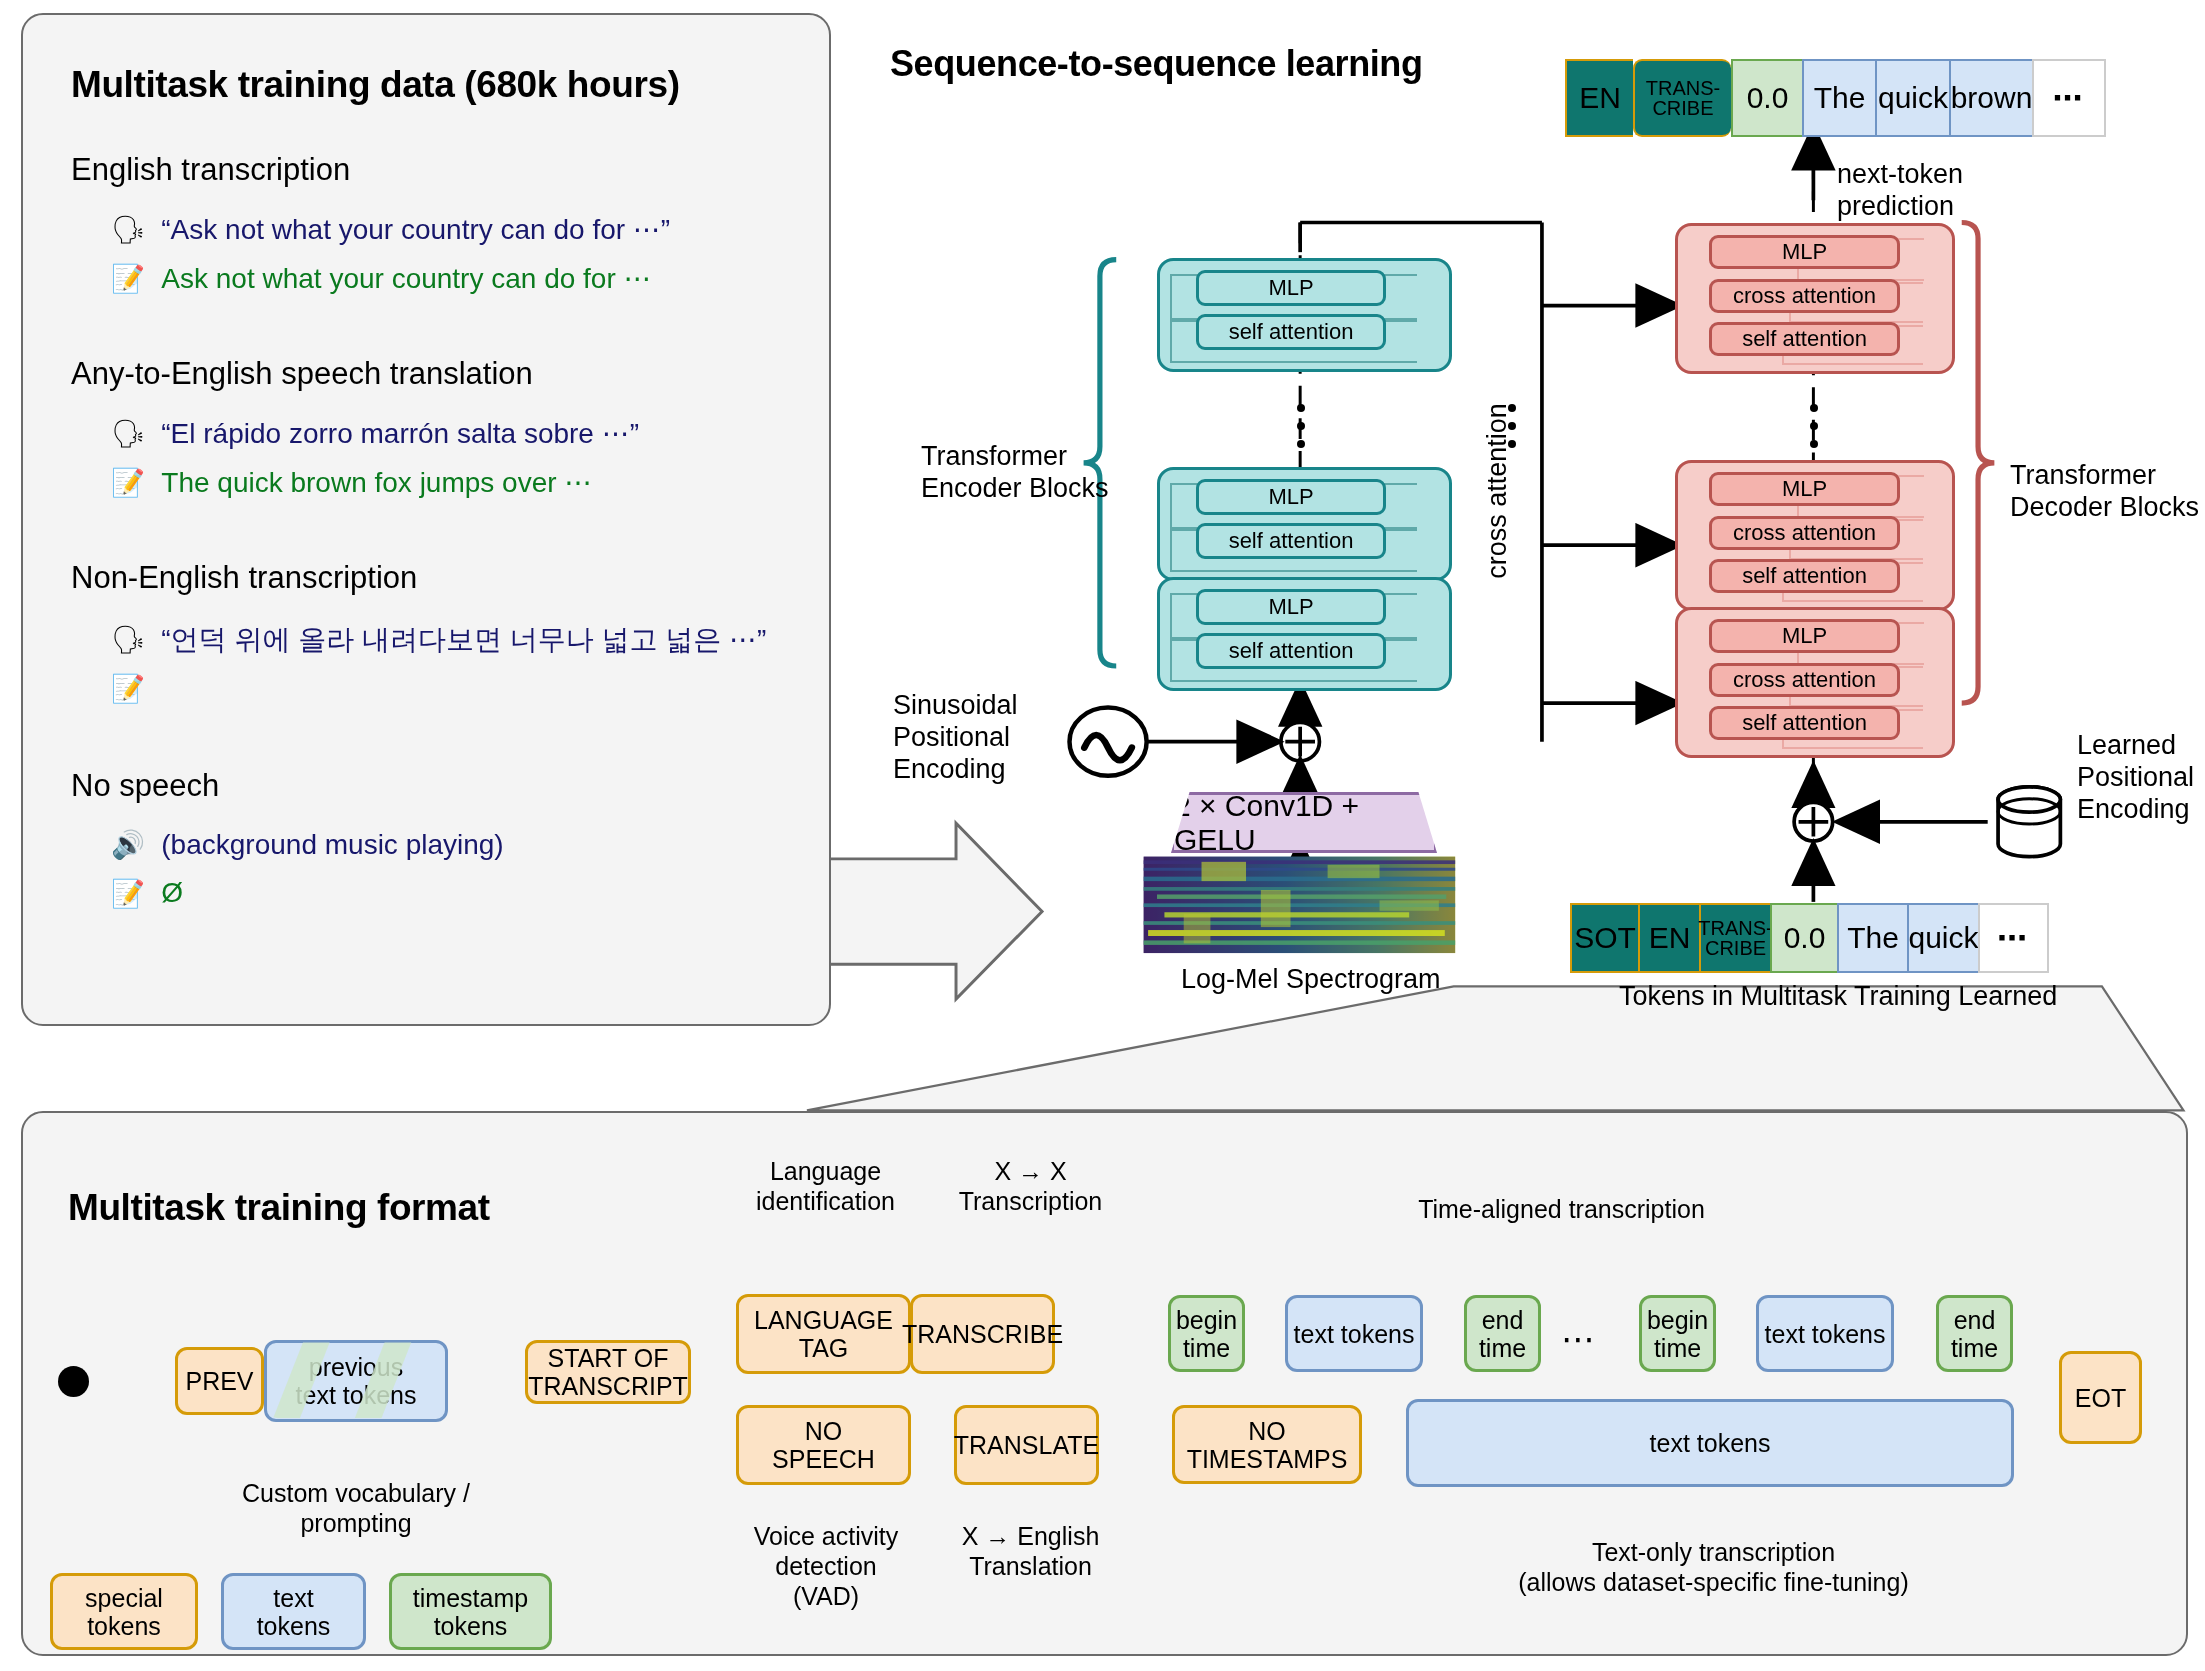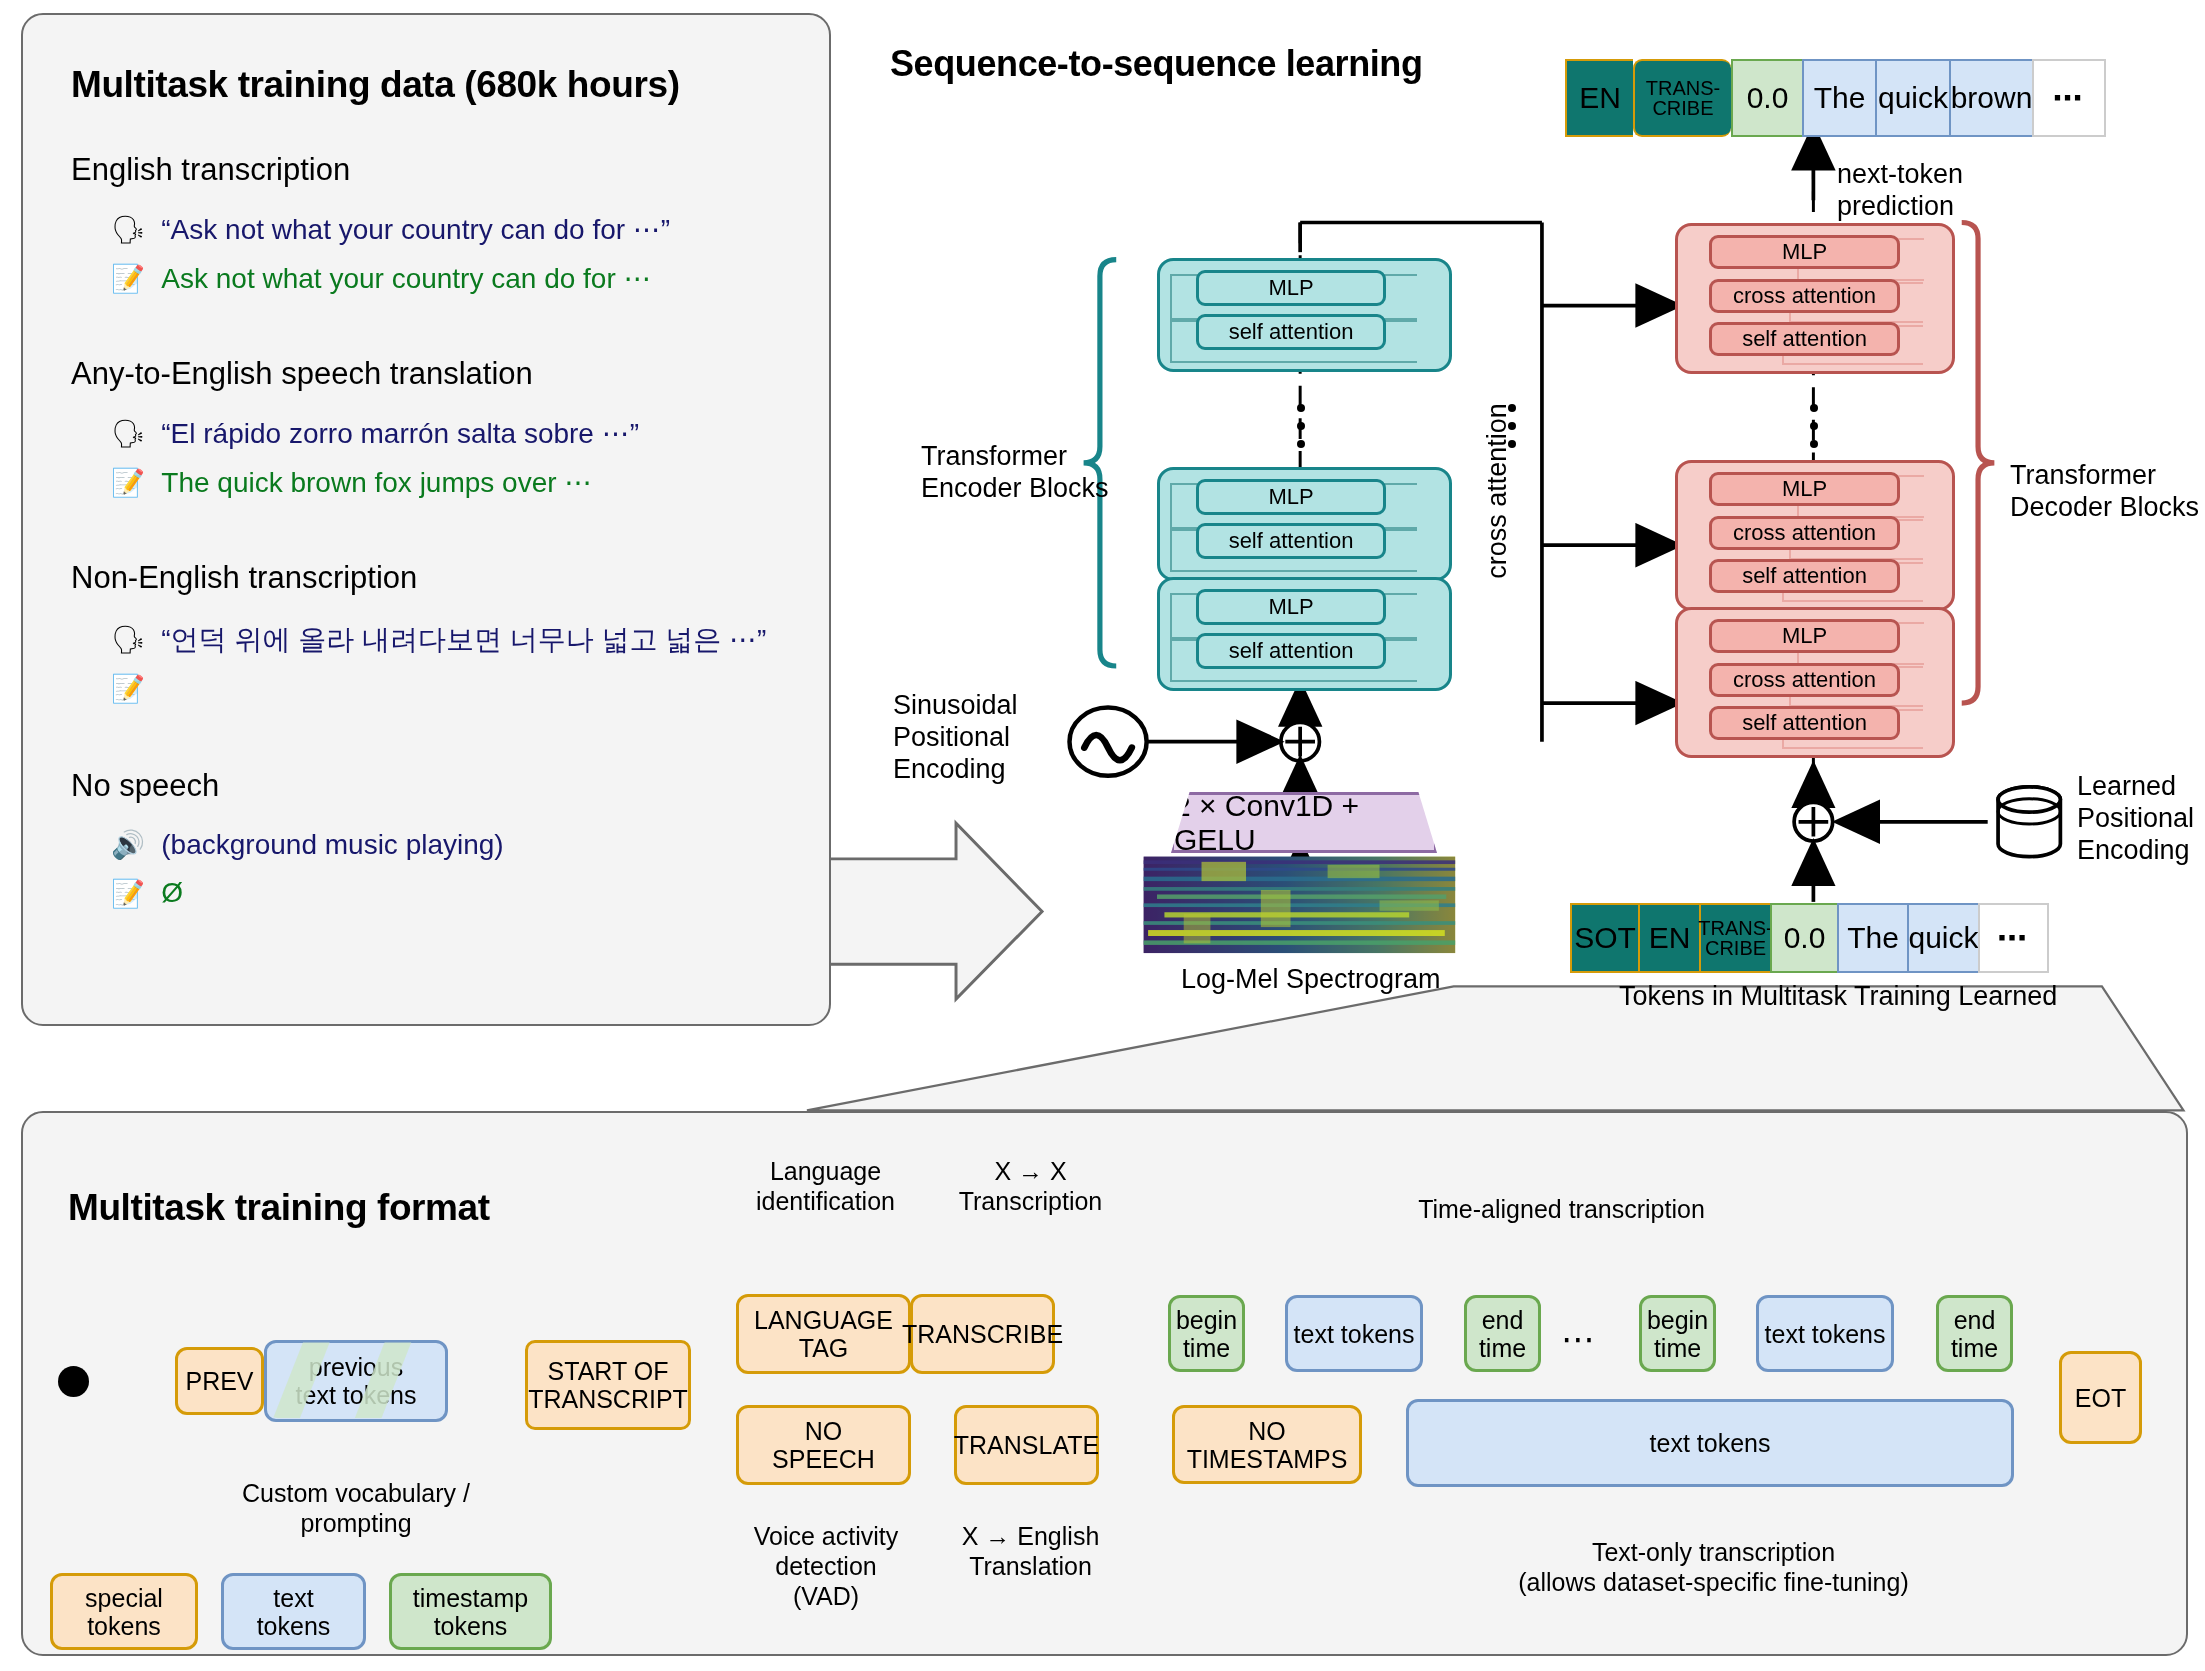--- a/index.html
+++ b/index.html
@@ -326,21 +326,21 @@
 </div>
 <div class="lbl" style="left:2010px;top:460px;white-space:pre-line;text-align:left;">Transformer
 Decoder Blocks</div>
 
 <div class="lbl" style="left:1386px;top:475px;width:223px;text-align:center;transform:rotate(-90deg);transform-origin:center;">cross attention</div>
 
 <div class="lbl" style="left:893px;top:690px;white-space:pre-line;text-align:left;">Sinusoidal
 Positional
 Encoding</div>
 
-<div class="lbl" style="left:2077px;top:771px;white-space:pre-line;text-align:left;">Learned
+<div class="lbl" style="left:2077px;top:730px;white-space:pre-line;text-align:left;">Learned
 Positional
 Encoding</div>
 
 <div class="convtrap" style="left:1171px;top:792px;width:260px;height:55px;">2 × Conv1D + GELU</div>
 <div class="lbl" style="left:1181px;top:964px;">Log-Mel Spectrogram</div>
 
 <div class="abs tokstrip" style="left:1570px;top:903px;height:70px;">
   <div class="tok special" style="width:68px;">SOT</div>
   <div class="tok special" style="width:61px;">EN</div>
   <div class="tok special small" style="width:71px;white-space:pre-line;">TRANS-
@@ -353,21 +353,21 @@
 <div class="lbl" style="left:1619px;top:981px;">Tokens in Multitask Training Learned</div>
 
 <div class="panel abs" style="left:21px;top:1111px;width:2163px;height:541px;"></div>
 <div class="abs" id="multitask-title">Multitask training format</div>
 
 <div class="abs" style="left:58px;top:1366px;width:31px;height:31px;border-radius:50%;background:#000;"></div>
 
 <div class="fbox fspecial abs" style="left:131px;top:1347px;width:89px;height:68px;margin-left:44px;">PREV</div>
 <div class="fbox ftext abs" style="left:264px;top:1340px;width:184px;height:82px;white-space:pre-line;">previous
 text tokens</div>
-<div class="fbox fspecial abs" style="left:525px;top:1340px;width:166px;height:90px;white-space:pre-line;border-radius:10px;">START OF
+<div class="fbox fspecial abs" style="left:525px;top:1340px;width:166px;height:64px;white-space:pre-line;">START OF
 TRANSCRIPT</div>
 
 <div class="fbox fspecial abs" style="left:736px;top:1294px;width:175px;height:80px;white-space:pre-line;">LANGUAGE
 TAG</div>
 <div class="fbox fspecial abs" style="left:736px;top:1405px;width:175px;height:80px;white-space:pre-line;">NO
 SPEECH</div>
 
 <div class="fbox fspecial abs" style="left:910px;top:1294px;width:145px;height:80px;">TRANSCRIBE</div>
 <div class="fbox fspecial abs" style="left:954px;top:1405px;width:145px;height:80px;">TRANSLATE</div>
 

